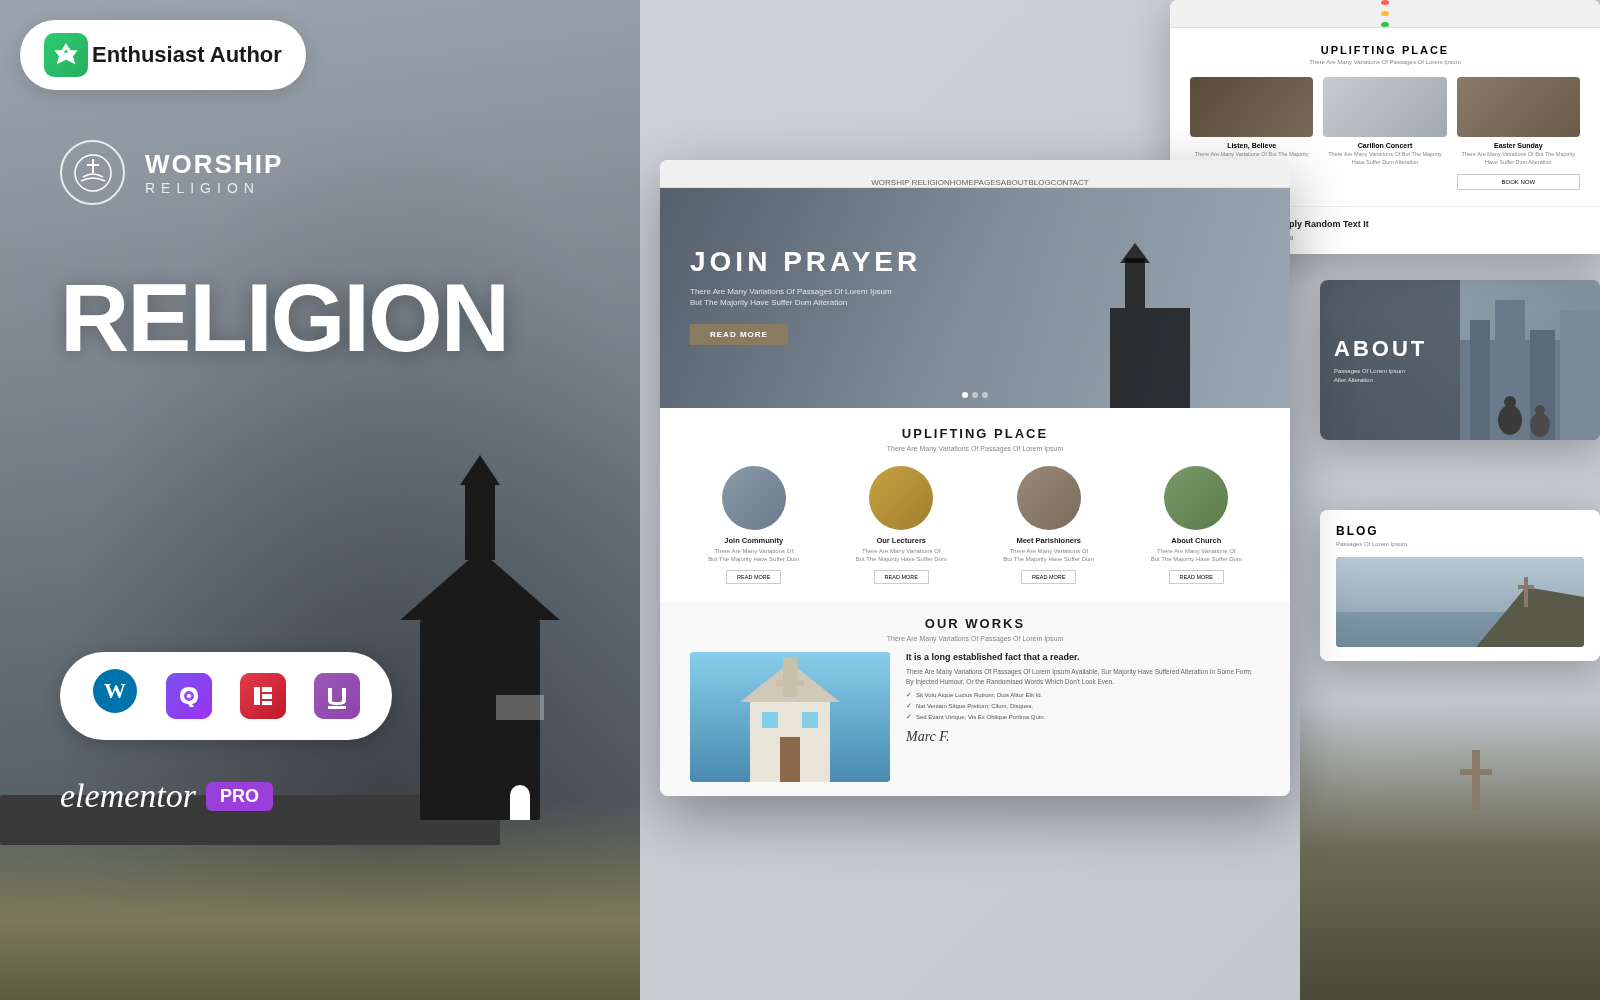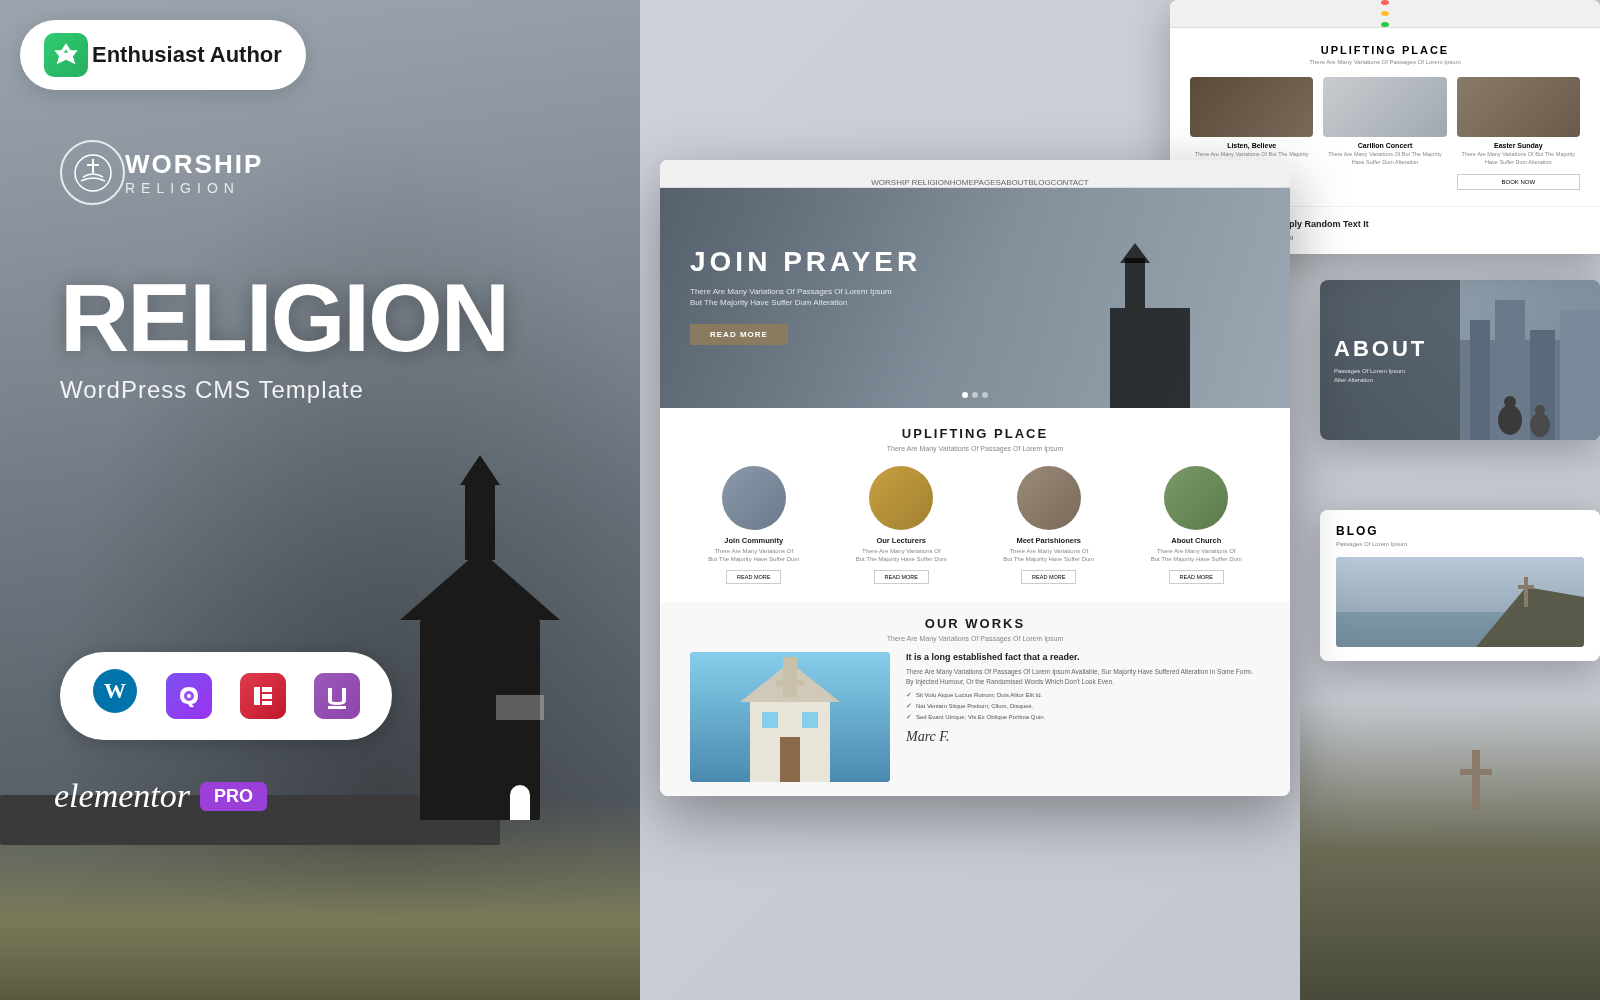--- a/index.html
+++ b/index.html
@@ -132,21 +132,21 @@
       font-weight: 700;
       color: #1a1a1a;
     }
 
     
     .worship-logo {
       position: absolute;
       top: 140px; left: 60px;
       display: flex;
       align-items: center;
-      gap: 0;
+      gap: 20px;
       z-index: 10;
     }
     .logo-circle {
       width: 65px; height: 65px;
       border: 2px solid rgba(255,255,255,0.8);
       border-radius: 50%;
       display: flex;
       align-items: center;
       justify-content: center;
       color: white;
@@ -237,21 +237,21 @@
       align-items: center;
       justify-content: center;
       color: white;
       font-size: 20px;
       font-weight: 700;
     }
 
     
     .elementor-badge {
       position: absolute;
-      bottom: 185px; left: 54px;
+      bottom: 185px; left: 60px;
       display: flex;
       align-items: center;
       gap: 10px;
       z-index: 10;
     }
     .elementor-text {
       font-family: 'Georgia', serif;
       font-style: italic;
       font-size: 34px;
       color: white;
@@ -744,21 +744,20 @@
       </svg>
     </div>
     <div class="logo-text">
       <span class="logo-worship">WORSHIP</span>
       <span class="logo-religion">RELIGION</span>
     </div>
   </div>
 
   <div class="main-title">
     <div class="title-religion">RELIGION</div>
-    <div class="title-subtitle">WordPress CMS Template</div>
   </div>
 
   <div class="tech-pill">
     <div class="tech-wp">
       <svg width="46" height="46" viewBox="0 0 46 46">
         <circle cx="23" cy="23" r="22" fill="#0073aa"></circle>
         <text x="23" y="30" text-anchor="middle" fill="white" font-size="22" font-weight="bold" font-family="Georgia">W</text>
       </svg>
     </div>
     <div class="tech-ql">

